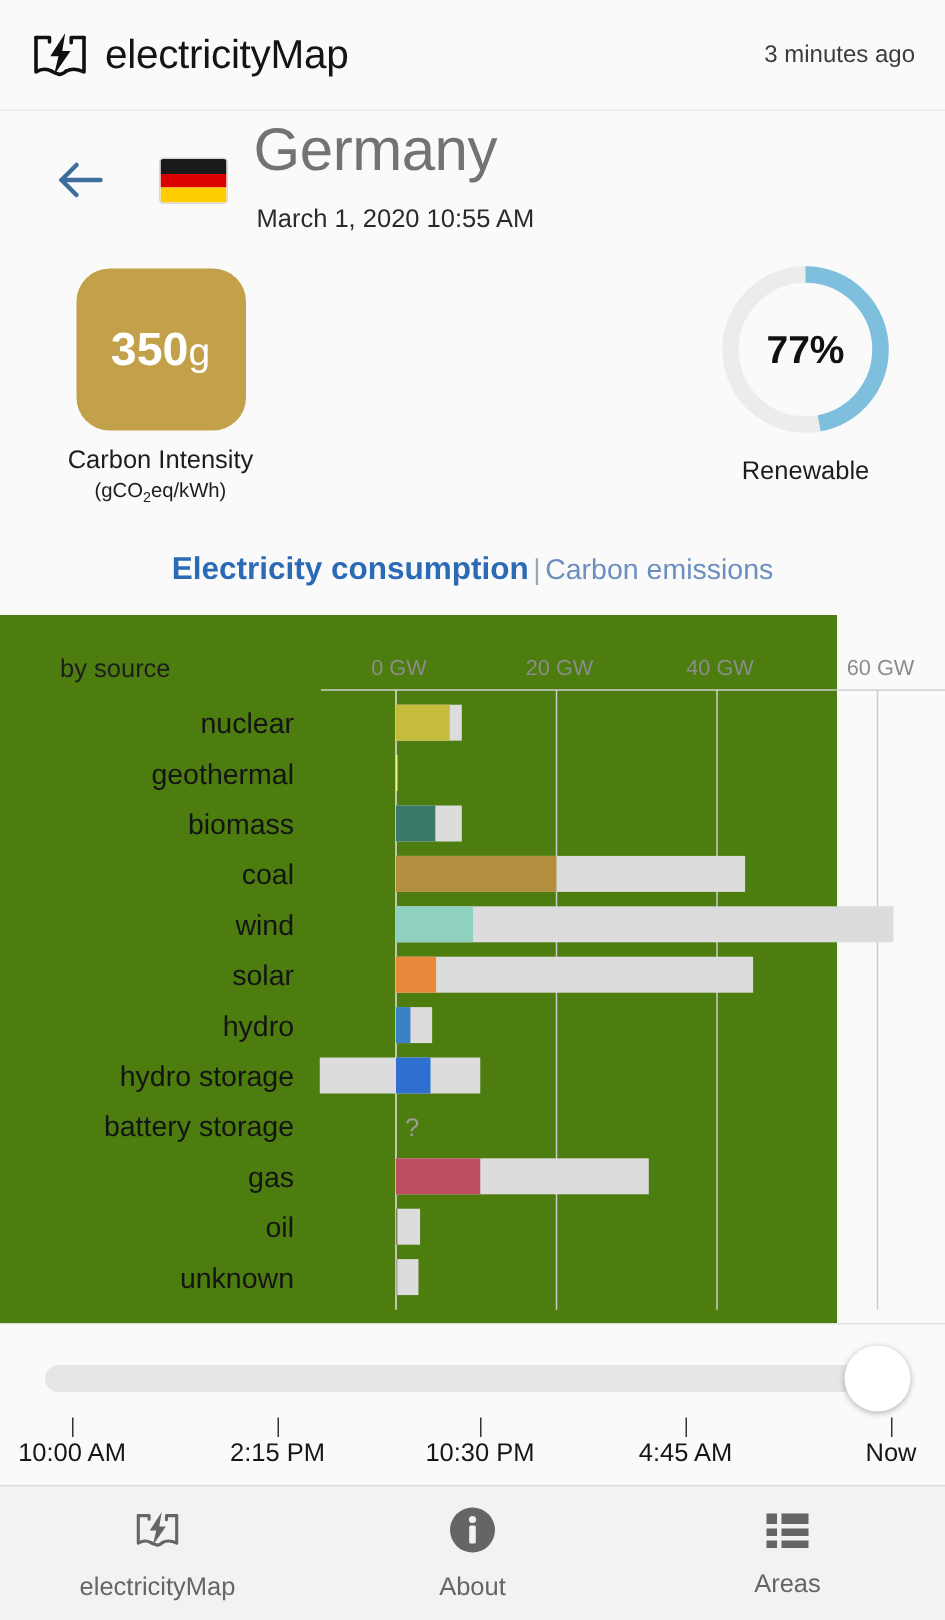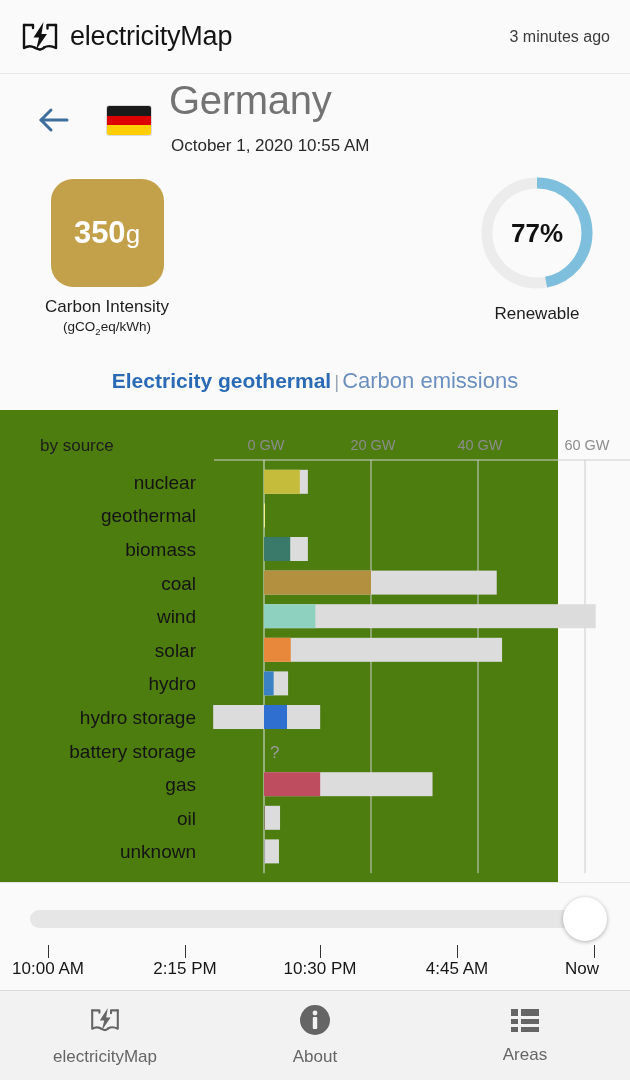--- a/index.html
+++ b/index.html
@@ -84,21 +84,21 @@
 
   
   .tabs {
     position: absolute; top: 368px; left: 0; width: 630px;
     text-align: center; white-space: nowrap;
   }
   .tab-active {
     font-size: 21px; font-weight: bold; color: #2b6bb5; cursor: pointer;
   }
   .tab-div { font-size: 19px; color: #9aa7b5; margin: 0 3px; }
-  .tab-inactive { font-size: 22px; color: #6b8fbf; cursor: pointer; }
+  .tab-inactive { font-size: 19px; color: #6b8fbf; cursor: pointer; }
 
   
   .chart-wrap {
     position: absolute; top: 410px; left: 0; width: 558px; height: 472px;
     background: #4d7c0f;
   }
   .bysource { position: absolute; left: 40px; top: 26px; font-size: 17px; color: #1d1d1d; }
   .chart-svg { position: absolute; left: 0; top: 0; }
   .axis-label { font-size: 14.5px; fill: #8c8c8c; font-family: "Liberation Sans", sans-serif; }
   .row-label { font-size: 19px; fill: #141414; font-family: "Liberation Sans", sans-serif; text-anchor: end; }
@@ -170,21 +170,21 @@
           <polyline points="13,3 3,13 13,23"></polyline>
         </g>
       </svg>
     </span>
     <span class="flag">
       <i class="f1"></i>
         <i class="f2"></i>
         <i class="f3"></i>
     </span>
     <div class="country-name">Germany</div>
-    <div class="country-date">October 1, 2020 10:55 AM</div>
+    <div class="country-date">March 1, 2020 10:55 AM</div>
   </div>
 
   <div class="metrics">
 
     <div class="metric m1">
       <div class="ci-tile" id="ci-tile" style="background: rgb(195, 161, 74);">
         <span class="ci-val"><span>350</span><span class="unit">g</span></span>
       </div>
       <div class="metric-label">Carbon Intensity</div>
       <div class="metric-sub"><span>(gCO</span><sub>2</sub><span>eq/kWh)</span></div>
@@ -197,21 +197,21 @@
           <circle cx="61" cy="61" r="50" fill="none" stroke="#ececec" stroke-width="11"></circle>
           <circle id="arc-rn" cx="61" cy="61" r="50" fill="none" stroke="#7fbfde" stroke-width="11" stroke-linecap="butt" transform="rotate(-90 61 61)" stroke-dasharray="147.6548547187203 314.1592653589793"></circle>
         </svg>
         <span class="gauge-val">77%</span>
       </div>
       <div class="metric-label">Renewable</div>
     </div>
   </div>
 
   <div class="tabs">
-    <span class="tab-active">Electricity geothermal</span><span class="tab-div">|</span><span class="tab-inactive">Carbon emissions</span>
+    <span class="tab-active">Electricity consumption</span><span class="tab-div">|</span><span class="tab-inactive">Carbon emissions</span>
   </div>
 
   <div class="chart-wrap">
     <div class="bysource">by source</div>
     <svg class="chart-svg" id="chart-svg" width="630" height="472">
         <line x1="214" y1="50" x2="630" y2="50" stroke="#cfcfcf" stroke-width="1"></line>
         <line x1="264" y1="50" x2="264" y2="463.20000000000005" stroke="#e2e2e2" stroke-width="1"></line>
         <text x="266" y="40" text-anchor="middle" class="axis-label">0 GW</text>
         <line x1="371" y1="50" x2="371" y2="463.20000000000005" stroke="#cccccc" stroke-width="1"></line>
         <text x="373" y="40" text-anchor="middle" class="axis-label">20 GW</text>
@@ -264,21 +264,21 @@
         <div class="tick" style="left: 185px;"></div>
         <div class="tick" style="left: 320px;"></div>
         <div class="tick" style="left: 457px;"></div>
         <div class="tick" style="left: 594px;"></div>
       </div>
     <div class="tlabels" id="tlabels">
         <div class="tlabel" style="left: 48px;">10:00 AM</div>
         <div class="tlabel" style="left: 185px;">2:15 PM</div>
         <div class="tlabel" style="left: 320px;">10:30 PM</div>
         <div class="tlabel" style="left: 457px;">4:45 AM</div>
-        <div class="tlabel" style="left: 582px;">Now</div>
+        <div class="tlabel" style="left: 594px;">Now</div>
       </div>
   </div>
 
   <div class="navbar">
     <div class="nav-item">
       <span>
         <svg viewBox="0 0 40 40" width="32" height="32">
           <g fill="none" stroke="#656565" stroke-width="2.6" stroke-linejoin="round" stroke-linecap="round">
             <path d="M4 8 L13 8 L13 11"></path>
             <path d="M4 8 L4 31 C8 28.5 11 28.5 14.5 30.5"></path>

